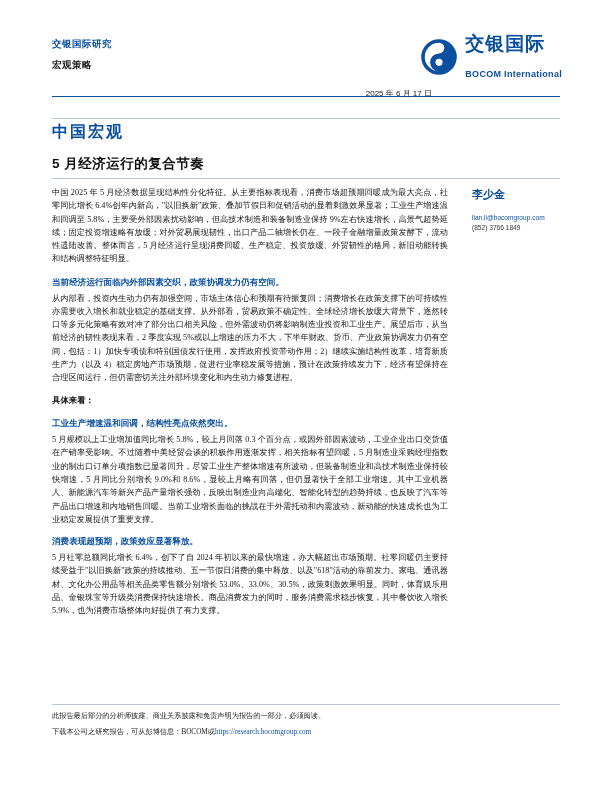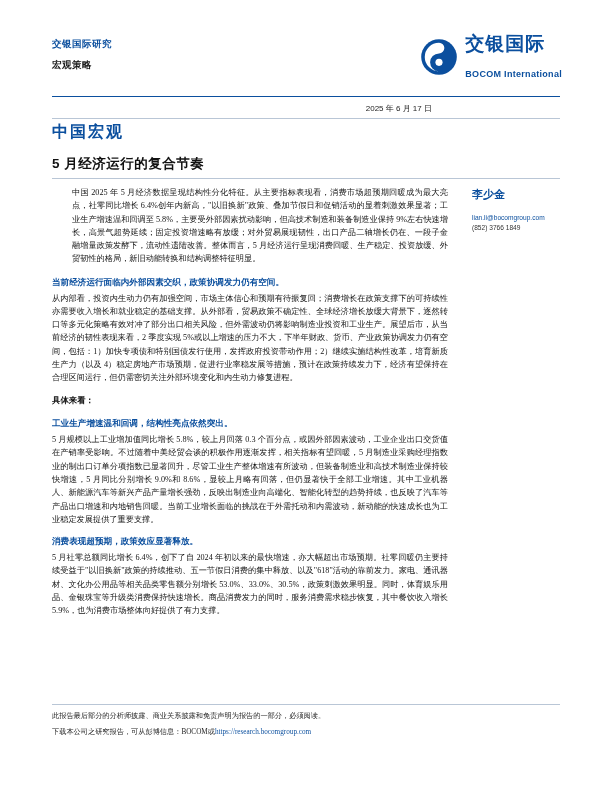--- a/index.html
+++ b/index.html
@@ -81,21 +81,21 @@
     position: absolute;
     left: 52px;
     top: 96px;
     width: 508px;
     border-top: 1.6px solid #0b4f9e;
   }
 
   .date-line {
     position: absolute;
     right: 52px;
-    top: 103px;
+    top: 88px;
     font-family: "Liberation Sans", sans-serif;
     font-size: 8px;
     color: #222;
     text-align: right;
   }
 
   .rule-mid {
     position: absolute;
     left: 52px;
     top: 118px;
@@ -142,21 +142,20 @@
     line-height: 1.62;
     color: #141414;
     text-align: justify;
   }
   .body-col p {
     margin: 0 0 8px 0;
     text-indent: 0;
   }
   .body-col p.lead {
     margin-bottom: 10px;
-    margin-left: 20px;
   }
   .sec-head {
     font-weight: bold;
     color: #0b4f9e;
     font-size: 8.6px;
     display: block;
     margin-bottom: 2px;
   }
   .sec-head-dark {
     font-weight: bold;

